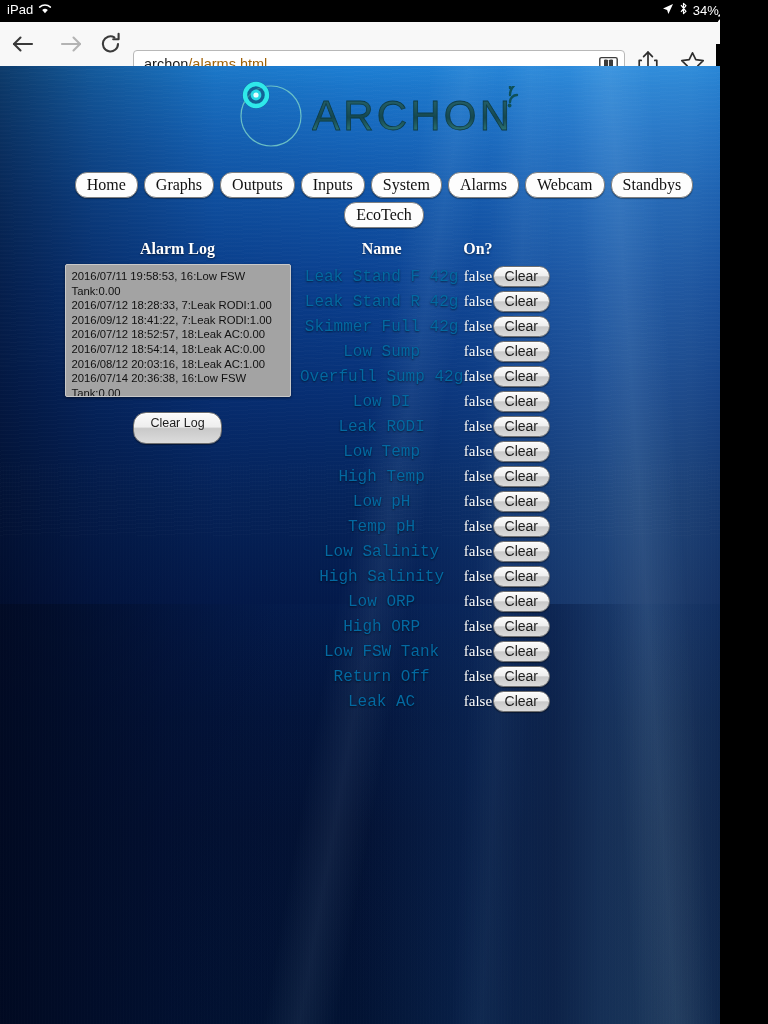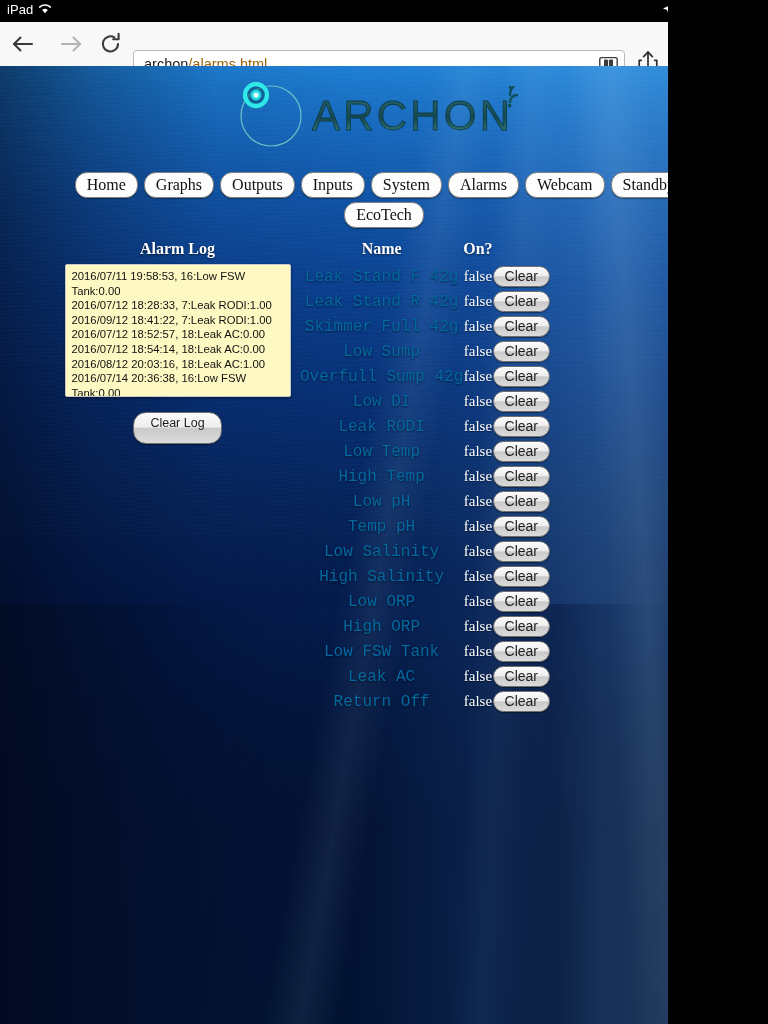--- a/index.html
+++ b/index.html
@@ -1,21 +1,21 @@
 <!DOCTYPE html>
 <html><head>
 <meta charset="utf-8">
 <style>
   html,body{margin:0;padding:0;}
   body{
     width:768px;height:1024px;overflow:hidden;
     font-family:"Liberation Sans", sans-serif;
     background:#000;
   }
-  #root{position:relative;width:668px;height:1024px;overflow:hidden;}
+  #root{position:relative;width:720px;height:1024px;overflow:hidden;}
 
   
   .statusbar{
     position:absolute;left:0;top:0;width:768px;height:22px;
     background:#000;color:#fff;
     font-size:12.5px;font-family:"Liberation Sans", sans-serif;
   }
   .sb-left{position:absolute;left:7px;top:2px;display:flex;align-items:center;gap:5px;}
   .sb-carrier{font-size:13px;letter-spacing:.1px;}
   .sb-center{position:absolute;left:0;right:0;top:3px;text-align:right;font-size:13px;font-weight:bold;letter-spacing:.2px;margin-top:8px;}
@@ -167,21 +167,21 @@
   .logpanel{position:absolute;left:45px;top:174px;width:265px;}
   .logtitle{
     text-align:center;color:#ffffff;
     font-family:"Liberation Serif", serif;
     font-size:16px;font-weight:bold;
     text-shadow:0 1px 2px rgba(0,0,0,.6);
     margin-bottom:6px;
   }
   .logbox{
     margin:0 auto;width:226px;height:133px;
-    background:#fef9c3;border:1px solid #c9c9c9;
+    background:#a3a3a3;border:1px solid #c9c9c9;
     border-radius:2px;
     box-shadow:0 1px 3px rgba(0,0,0,.45);
     overflow:hidden;
     padding:4px 5px 4px 6px;
     box-sizing:border-box;
   }
   .logline{
     color:#111;font-size:11.3px;line-height:14.6px;
     font-family:"Liberation Sans", sans-serif;
     white-space:pre-wrap;word-break:break-word;
@@ -469,26 +469,26 @@
               <td class="td-name">High ORP</td>
               <td class="td-on">false</td>
               <td class="td-act"><span class="btn btn-clear">Clear</span></td>
             </tr>
             <tr>
               <td class="td-name">Low FSW Tank</td>
               <td class="td-on">false</td>
               <td class="td-act"><span class="btn btn-clear">Clear</span></td>
             </tr>
             <tr>
+              <td class="td-name">Return Off</td>
+              <td class="td-on">false</td>
+              <td class="td-act"><span class="btn btn-clear">Clear</span></td>
+            </tr>
+            <tr>
               <td class="td-name">Leak AC</td>
-              <td class="td-on">false</td>
-              <td class="td-act"><span class="btn btn-clear">Clear</span></td>
-            </tr>
-            <tr>
-              <td class="td-name">Return Off</td>
               <td class="td-on">false</td>
               <td class="td-act"><span class="btn btn-clear">Clear</span></td>
             </tr>
           </tbody>
       </table>
 
     </div>
   </div>
 </div>
 

